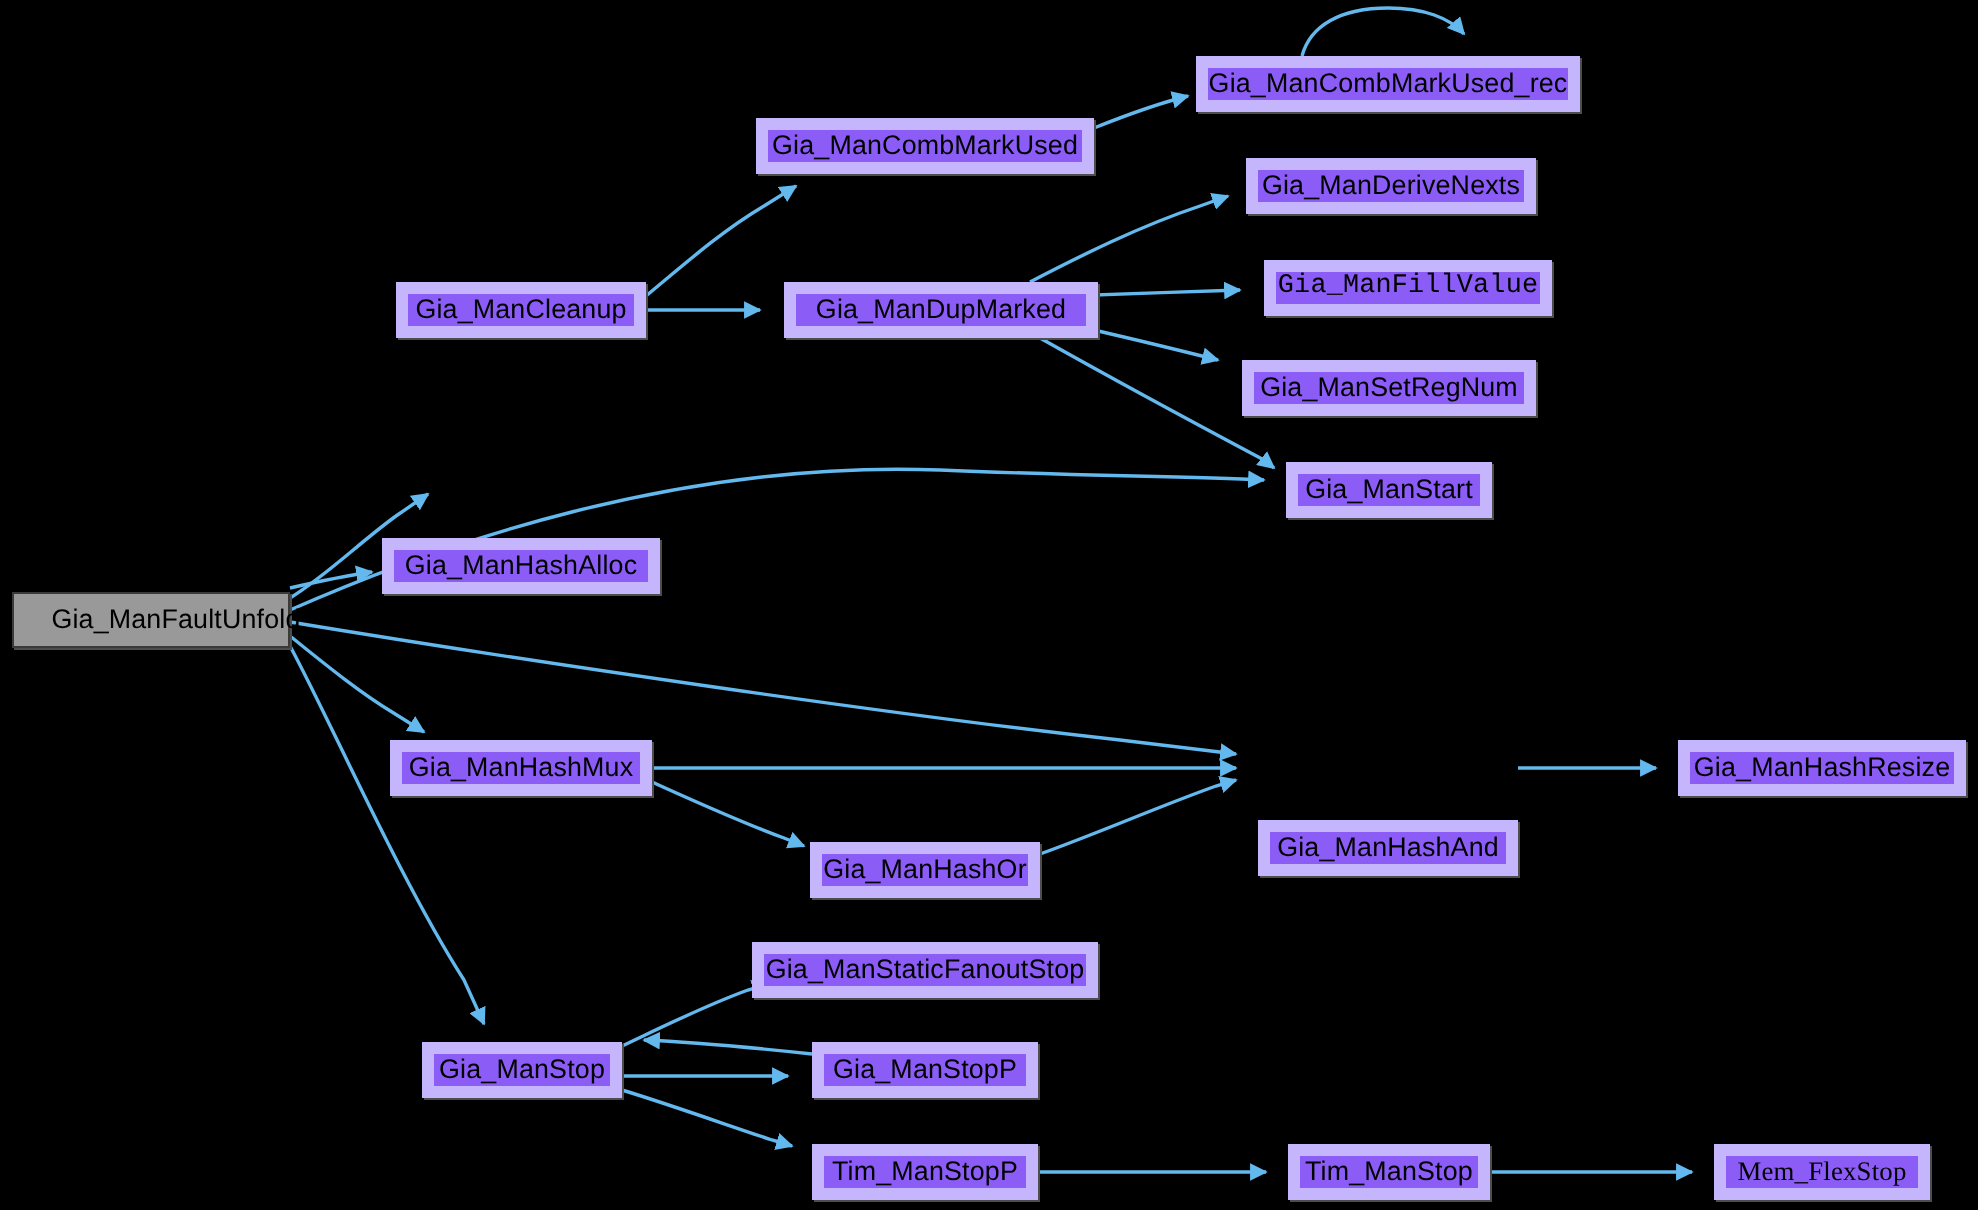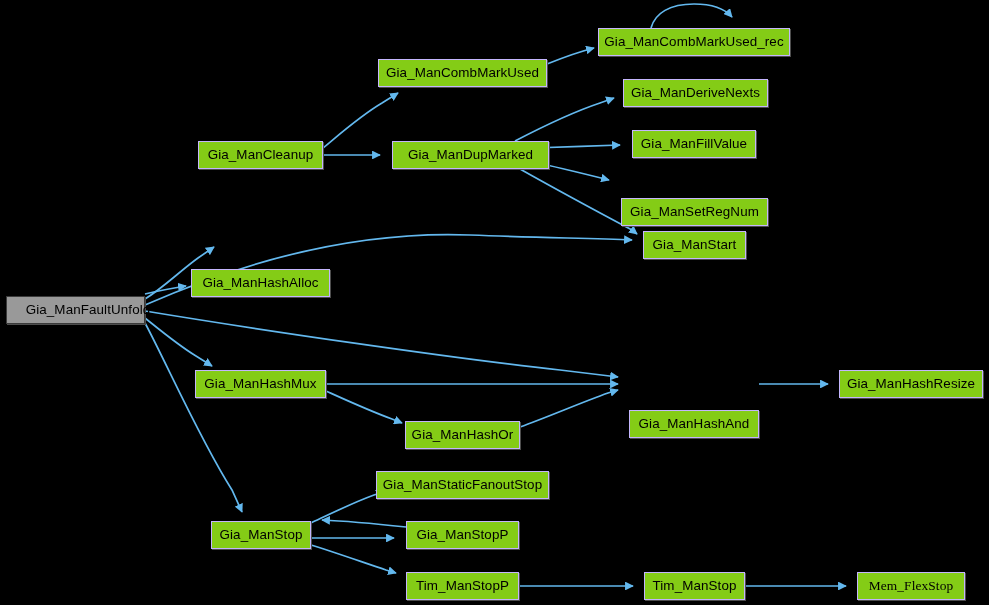--- a/index.html
+++ b/index.html
@@ -23,22 +23,22 @@
     width: 989px;
     height: 605px;
     pointer-events: none;
   }
   .node {
     position: absolute;
     box-sizing: border-box;
     display: flex;
     align-items: center;
     justify-content: center;
-    background: #84cc16;
-    border: 1px solid #c4b5fd;
+    background: #8b5cf6;
+    border: 6px solid #c4b5fd;
     box-shadow: 1px 1px 0 0 #4d4d4d;
     color: #000000;
     font-size: 13.4px;
     line-height: 1;
     white-space: nowrap;
     letter-spacing: 0.1px;
   }
   .node.root {
     background: #999999;
     border: 1px solid #3a3a3a;
@@ -121,24 +121,24 @@
       </div>
       <div class="node" style="left: 406px; top: 572px; width: 113px; height: 28px;">
         <span class="node-label">Tim_ManStopP</span>
       </div>
       <div class="node" style="left: 598px; top: 28px; width: 192px; height: 28px;">
         <span class="node-label">Gia_ManCombMarkUsed_rec</span>
       </div>
       <div class="node" style="left: 623px; top: 79px; width: 145px; height: 28px;">
         <span class="node-label">Gia_ManDeriveNexts</span>
       </div>
-      <div class="node" style="left: 632px; top: 130px; width: 124px; height: 28px;">
+      <div class="node" style="left: 632px; top: 130px; width: 144px; height: 28px; font-family: Liberation Mono, monospace;">
         <span class="node-label">Gia_ManFillValue</span>
       </div>
-      <div class="node" style="left: 621px; top: 180px; width: 147px; height: 28px; margin-top: 18px;">
+      <div class="node" style="left: 621px; top: 180px; width: 147px; height: 28px;">
         <span class="node-label">Gia_ManSetRegNum</span>
       </div>
       <div class="node" style="left: 643px; top: 231px; width: 103px; height: 28px; justify-content: center;">
         <span class="node-label">Gia_ManStart</span>
       </div>
       <div class="node" style="left: 629px; top: 370px; width: 130px; height: 28px; margin-top: 40px;">
         <span class="node-label">Gia_ManHashAnd</span>
       </div>
       <div class="node" style="left: 839px; top: 370px; width: 144px; height: 28px;">
         <span class="node-label">Gia_ManHashResize</span>

